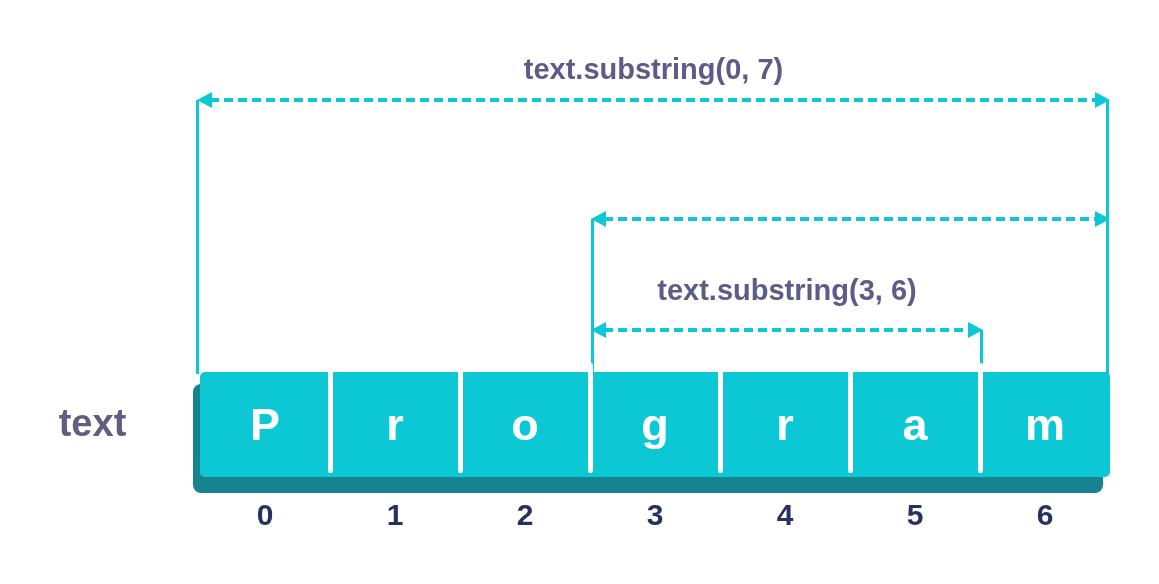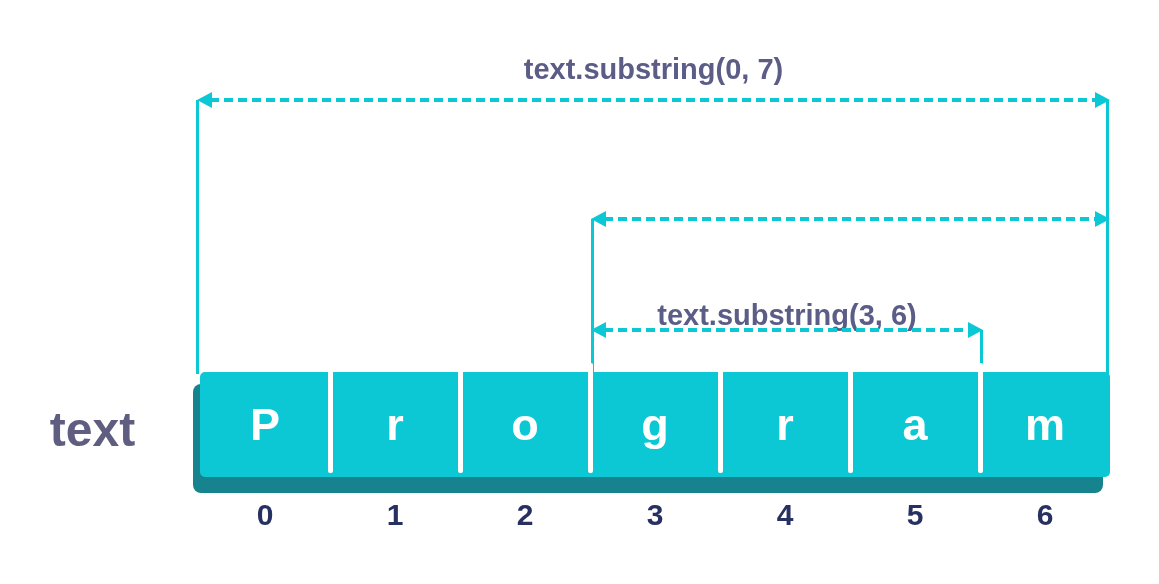--- a/index.html
+++ b/index.html
@@ -85,21 +85,21 @@
   }
 
   
   .var-label {
     position: absolute;
     left: 30px;
     top: 402px;
     width: 125px;
     text-align: center;
     color: #5f5d80;
-    font-size: 48px;
+    font-size: 38px;
     font-weight: 700;
     z-index: 2;
   }
 
   
   .vline {
     position: absolute;
     width: 3px;
     background: #0cc8d4;
     z-index: 3;
@@ -143,21 +143,21 @@
     position: absolute;
     text-align: center;
     color: #5c5d87;
     font-size: 29px;
     font-weight: 700;
     z-index: 4;
     white-space: nowrap;
   }
   .ann-label.l1 { left: 197px; width: 913px; top: 53px; }
   .ann-label.l2 { left: 591px; width: 519px; top: 168px; }
-  .ann-label.l3 { left: 591px; width: 392px; top: 299px; }
+  .ann-label.l3 { left: 591px; width: 392px; top: 274px; }
 </style>
 </head>
 <body>
 
 <div class="stage">
 
   <div class="ann-label l1">text.substring(0, 7)</div>
   <div class="ann-label l3">text.substring(3, 6)</div>
 
   <div class="arrow a1">

